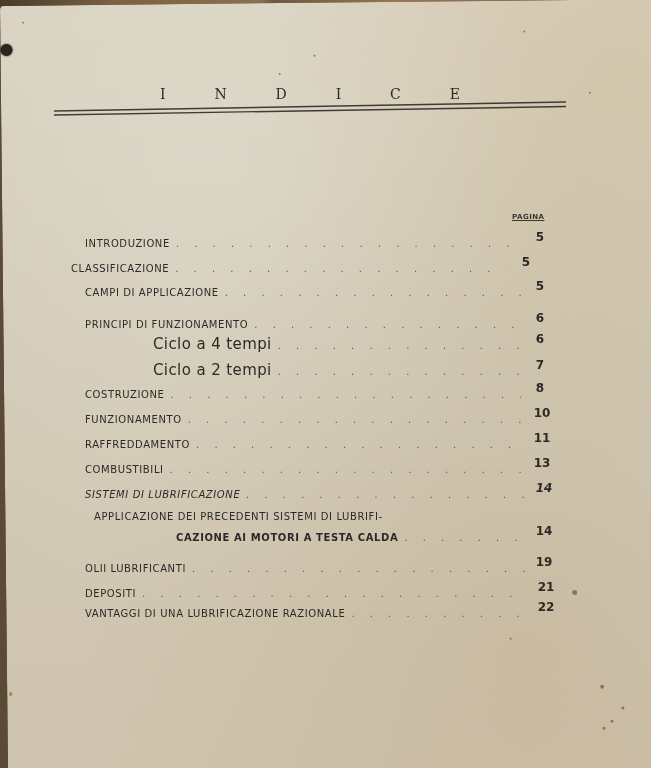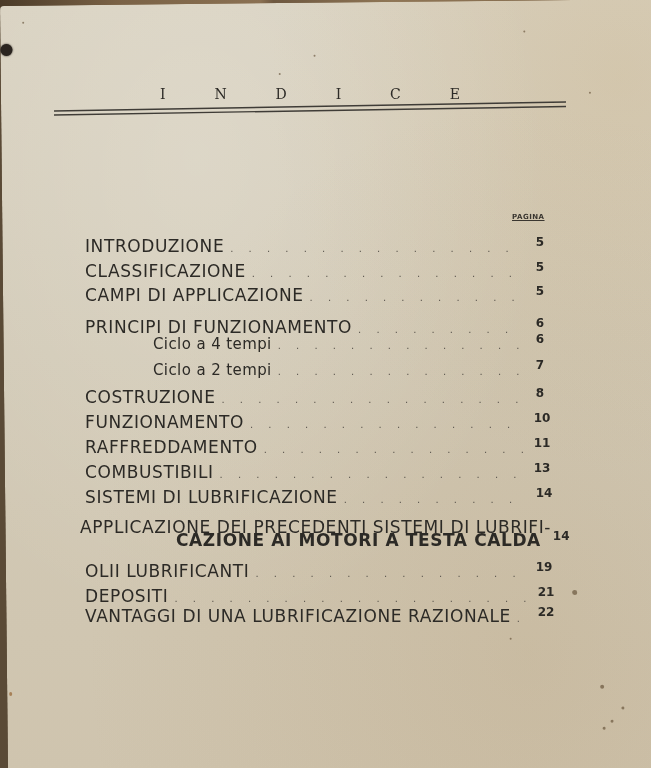--- a/index.html
+++ b/index.html
@@ -82,21 +82,21 @@
       width: 651px; height: 768px;
     }
     .toc-row {
       position: absolute;
       display: flex;
       align-items: baseline;
       font-family: "DejaVu Sans", sans-serif;
       color: #2c2a26;
     }
     .toc-label {
-      font-size: 17px;
+      font-size: 10px;
       letter-spacing: 0.6px;
       white-space: nowrap;
     }
     .toc-label.sub {
       font-size: 15px;
       letter-spacing: 0.4px;
     }
     .toc-dots {
       flex: 1;
       overflow: hidden;
@@ -156,21 +156,21 @@
   <div class="pagina-label">PAGINA</div>
 
   <div class="toc">
 
     <div class="toc-row" style="left:85px;top:236px;width:468px;">
       <span class="toc-label">INTRODUZIONE</span>
       <span class="toc-dots">. . . . . . . . . . . . . . . . . . . . . . . . . . . . . . . . . . . . . . . . . . . . . . . . . . . . . . .</span>
       <span class="toc-page">5</span>
     </div>
 
-    <div class="toc-row" style="left:85px;top:261px;width:468px;justify-content:flex-end;">
+    <div class="toc-row" style="left:71px;top:261px;width:468px;justify-content:flex-end;">
       <span class="toc-label">CLASSIFICAZIONE</span>
       <span class="toc-dots">. . . . . . . . . . . . . . . . . . . . . . . . . . . . . . . . . . . . . . . . . . . . . . . . . . . . . . .</span>
       <span class="toc-page">5</span>
     </div>
 
     <div class="toc-row" style="left:85px;top:285px;width:468px;">
       <span class="toc-label">CAMPI DI APPLICAZIONE</span>
       <span class="toc-dots">. . . . . . . . . . . . . . . . . . . . . . . . . . . . . . . . . . . . . . . . . . . . . . . . . . . . . . .</span>
       <span class="toc-page">5</span>
     </div>
@@ -210,27 +210,27 @@
       <span class="toc-dots">. . . . . . . . . . . . . . . . . . . . . . . . . . . . . . . . . . . . . . . . . . . . . . . . . . . . . . .</span>
       <span class="toc-page">11</span>
     </div>
 
     <div class="toc-row" style="left:85px;top:462px;width:470px;">
       <span class="toc-label">COMBUSTIBILI</span>
       <span class="toc-dots">. . . . . . . . . . . . . . . . . . . . . . . . . . . . . . . . . . . . . . . . . . . . . . . . . . . . . . .</span>
       <span class="toc-page">13</span>
     </div>
 
-    <div class="toc-row" style="left:85px;top:487px;width:472px;">
+    <div class="toc-row" style="left:85px;top:487px;width:472px;font-style:italic;">
       <span class="toc-label">SISTEMI DI LUBRIFICAZIONE</span>
       <span class="toc-dots">. . . . . . . . . . . . . . . . . . . . . . . . . . . . . . . . . . . . . . . . . . . . . . . . . . . . . . .</span>
       <span class="toc-page">14</span>
     </div>
 
-    <div class="toc-row" style="left:80px;top:511px;width:472px;margin-top:6px;">
+    <div class="toc-row" style="left:94px;top:511px;width:472px;">
       <span class="toc-label">APPLICAZIONE DEI PRECEDENTI SISTEMI DI LUBRIFI-</span>
     </div>
     <div class="toc-row line2-row" style="left:176px;top:530px;width:381px;">
       <span class="toc-label">CAZIONE AI MOTORI A TESTA CALDA</span>
       <span class="toc-dots">. . . . . . . . . . . . . . . . . . . . . . . . . . . . . . . . . . . . . . . . . . . . . . . . . . . . . . .</span>
       <span class="toc-page">14</span>
     </div>
 
     <div class="toc-row" style="left:85px;top:561px;width:472px;">
       <span class="toc-label">OLII LUBRIFICANTI</span>

